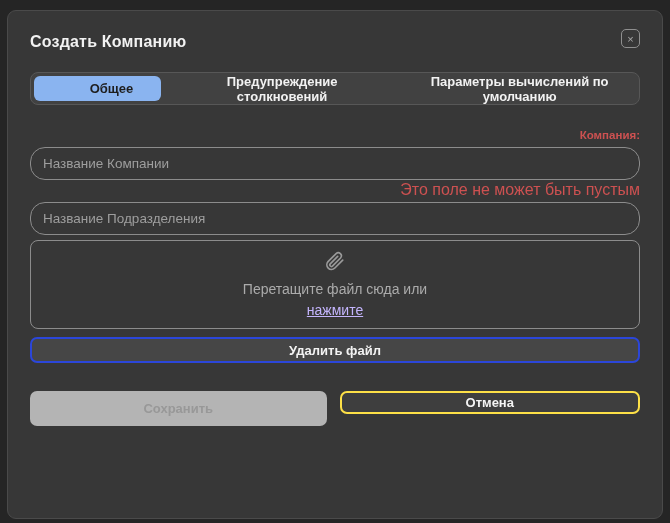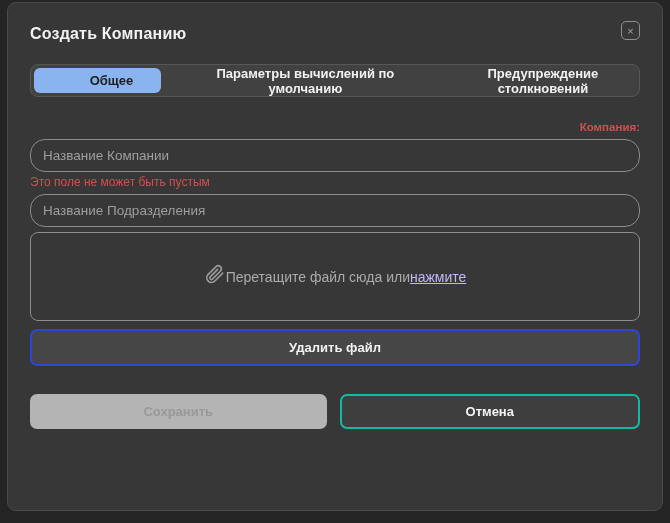--- a/index.html
+++ b/index.html
@@ -4,21 +4,21 @@
 <style>
   * { box-sizing: border-box; margin: 0; padding: 0; }
   html, body {
     width: 670px; height: 523px;
     background: #252525;
     font-family: "Liberation Sans", sans-serif;
     overflow: hidden;
   }
   .dialog {
     position: absolute;
-    left: 7px; top: 2px;
+    left: 7px; top: 10px;
     width: 656px; height: 509px;
     background: #373737;
     border: 1px solid #4a4a4a;
     border-radius: 9px;
     padding: 18px 22px 0 22px;
   }
   
   .dialog-header {
     display: flex;
     align-items: flex-start;
@@ -97,32 +97,33 @@
     border-radius: 15px;
     padding: 0 12px;
     color: #e8e8e8;
     font-family: inherit;
     font-size: 13.5px;
     outline: none;
   }
   .text-input::placeholder { color: #9e9e9e; opacity: 1; }
   .error-text {
     margin-top: 3px;
-    font-size: 12px;
+    font-size: 16px;
     color: #cd5151;
     line-height: 14px;
+    text-align: right;
   }
   
   .dropzone {
     margin-top: 5px;
     height: 89px;
     border: 1px solid #8c8c8c;
     border-radius: 8px;
     display: flex;
-    flex-direction: row;
+    flex-direction: column;
     align-items: center;
     justify-content: center;
     cursor: pointer;
   }
   .dropzone .clip { margin-bottom: 2px; }
   .dz-text {
     color: #ababab;
     font-size: 14px;
     line-height: 20px;
   }
@@ -137,62 +138,62 @@
   .btn {
     font-family: inherit;
     font-size: 13px;
     font-weight: bold;
     border-radius: 7px;
     cursor: pointer;
   }
   .btn-remove {
     margin-top: 8px;
     width: 100%;
-    height: 37px;
+    height: 26px;
     background: #464646;
     border: 2px solid #2b46d9;
     color: #f2f2f2;
   }
   .footer {
     margin-top: 28px;
     display: flex;
     gap: 13px;
   }
   .btn-save {
     flex: 1 1 0;
     height: 35px;
     background: #b4b4b4;
     border: none;
     color: #989898;
     cursor: default;
   }
   .btn-cancel {
     flex: 1 1 0;
-    height: 35px;
+    height: 23px;
     background: #3e3e3e;
-    border: 2px solid #14b8a6;
+    border: 2px solid #fde047;
     color: #f4f4f4;
   }
 </style>
 </head>
 <body>
 
 <div class="dialog">
 
   <div class="dialog-header">
     <div class="dialog-title">Создать Компанию</div>
     <button class="close-btn">
       <span>×</span>
     </button>
   </div>
 
   <div class="tabbar">
     <button class="tab tab-general active">Общее</button>
+    <button class="tab tab-collision">Предупреждение столкновений</button>
     <button class="tab tab-params">Параметры вычислений по умолчанию</button>
-    <button class="tab tab-collision">Предупреждение столкновений</button>
   </div>
 
   <label class="field-label required label-company">Компания:</label>
   <input class="text-input" type="text" placeholder="Название Компании" style="">
   <div class="error-text">Это поле не может быть пустым</div>
 
   <input class="text-input" type="text" placeholder="Название Подразделения" style="">
 
   <div class="dropzone">
     <span class="clip">

